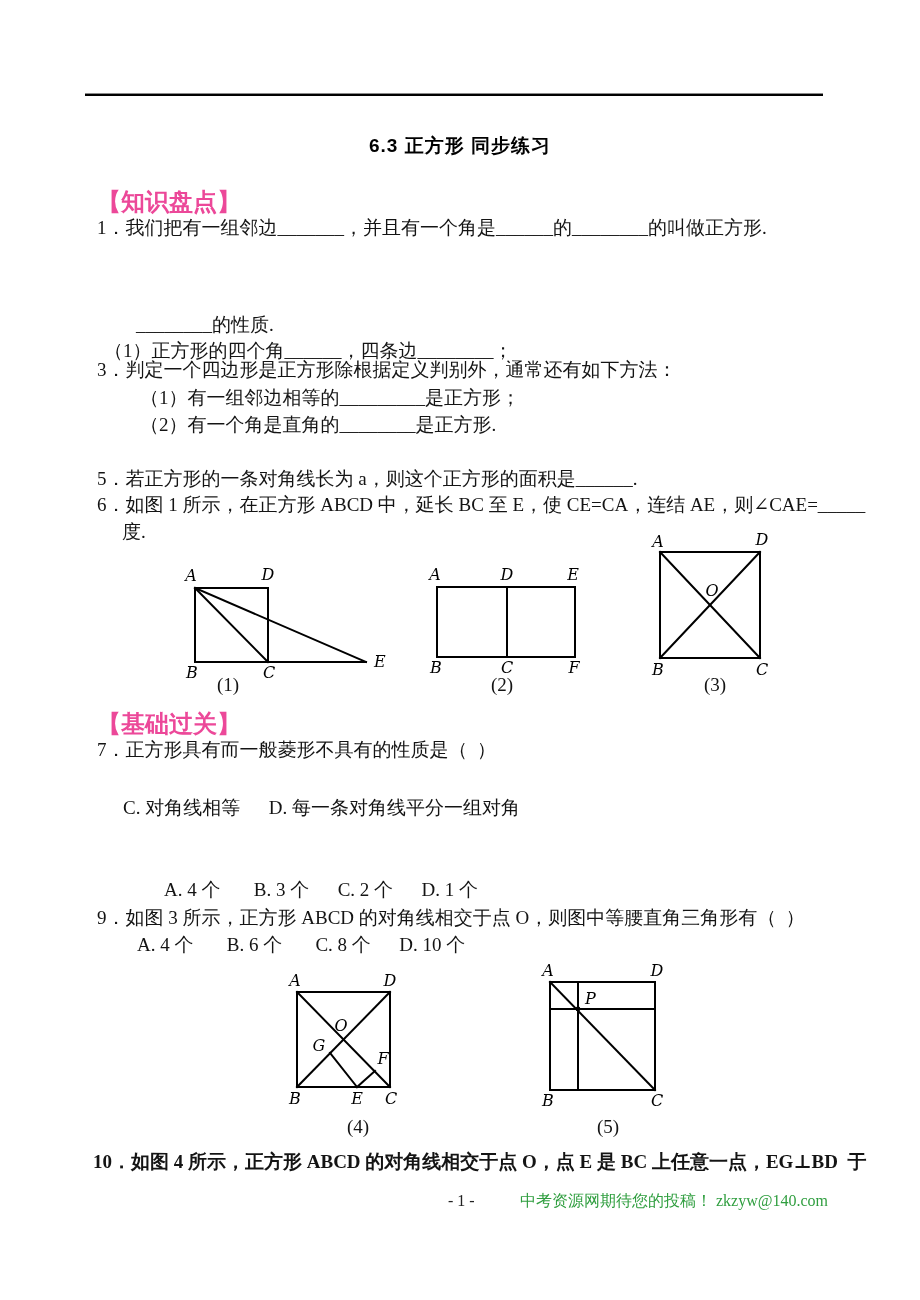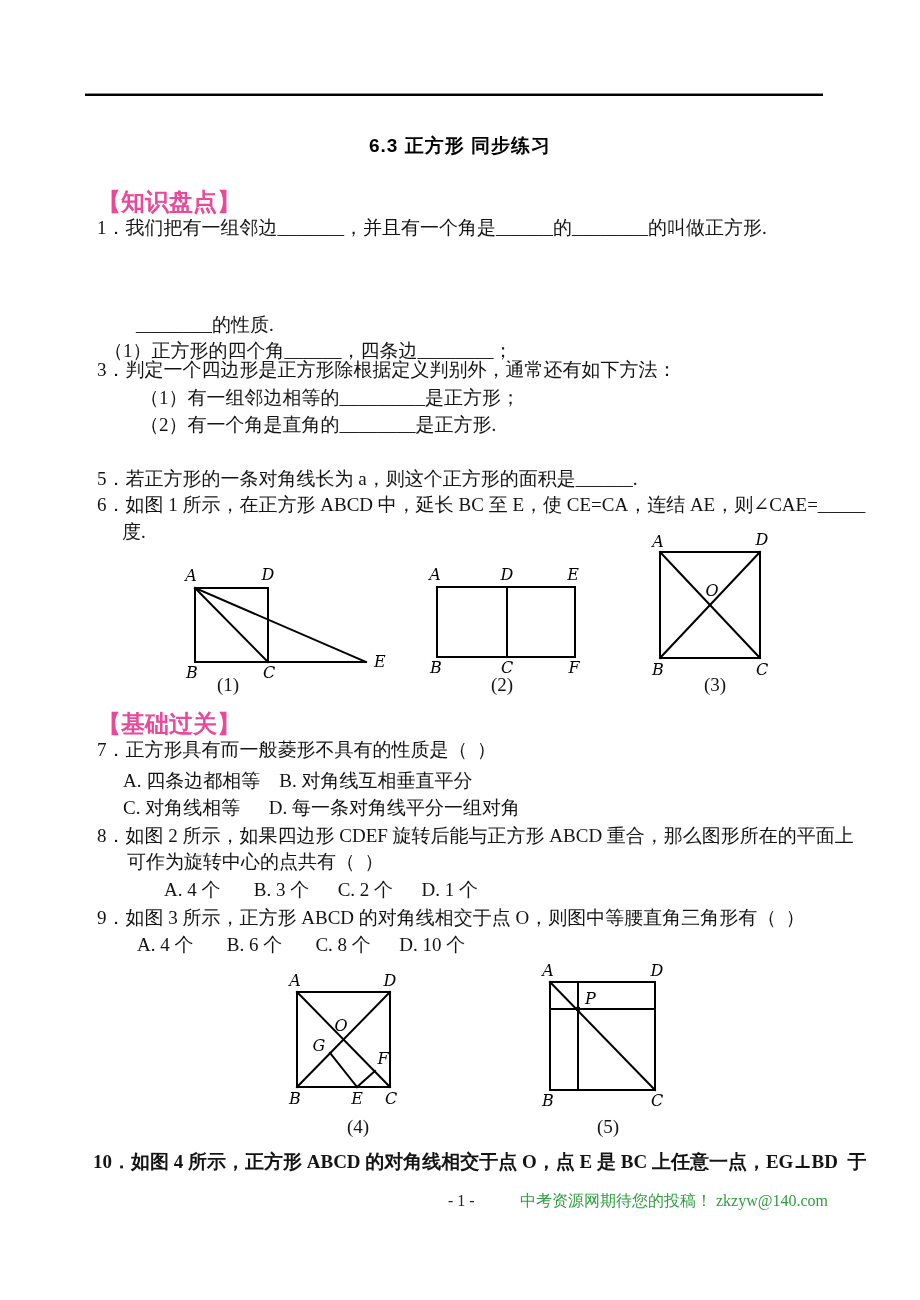--- a/index.html
+++ b/index.html
@@ -78,24 +78,21 @@
     <text x="74" y="64">O</text>
   </svg>
 
   <div class="cap" style="left:228px; top:674px;">(1)</div>
   <div class="cap" style="left:502px; top:674px;">(2)</div>
   <div class="cap" style="left:715px; top:674px;">(3)</div>
 
   <div class="hd" style="left:97px; top:708px;">【基础过关】</div>
 
   <div class="ln" style="left:97px;  top:737px;">7．正方形具有而一般菱形不具有的性质是（  ）</div>
-  <div class="ln" style="left:123px; top:768px;">A. 四条边都相等    B. 对角线互相垂直平分</div>
   <div class="ln" style="left:123px; top:795px;">C. 对角线相等      D. 每一条对角线平分一组对角</div>
-  <div class="ln" style="left:97px;  top:823px;">8．如图 2 所示，如果四边形 CDEF 旋转后能与正方形 ABCD 重合，那么图形所在的平面上</div>
-  <div class="ln" style="left:127px; top:849px;">可作为旋转中心的点共有（  ）</div>
   <div class="ln" style="left:133px; top:877px;margin-left:31px;">A. 4 个       B. 3 个      C. 2 个      D. 1 个</div>
   <div class="ln" style="left:97px;  top:905px;">9．如图 3 所示，正方形 ABCD 的对角线相交于点 O，则图中等腰直角三角形有（  ）</div>
   <div class="ln" style="left:137px; top:932px;">A. 4 个       B. 6 个       C. 8 个      D. 10 个</div>
 
   <svg class="fig" style="left:283px; top:972px;" width="130" height="145" viewBox="0 0 130 145">
     <path d="M14,20 H107 V115 H14 Z"></path>
     <path d="M14,20 L107,115"></path>
     <path d="M14,115 L107,20"></path>
     <path d="M74,115 L47,81"></path>
     <path d="M74,115 L92,99"></path>

